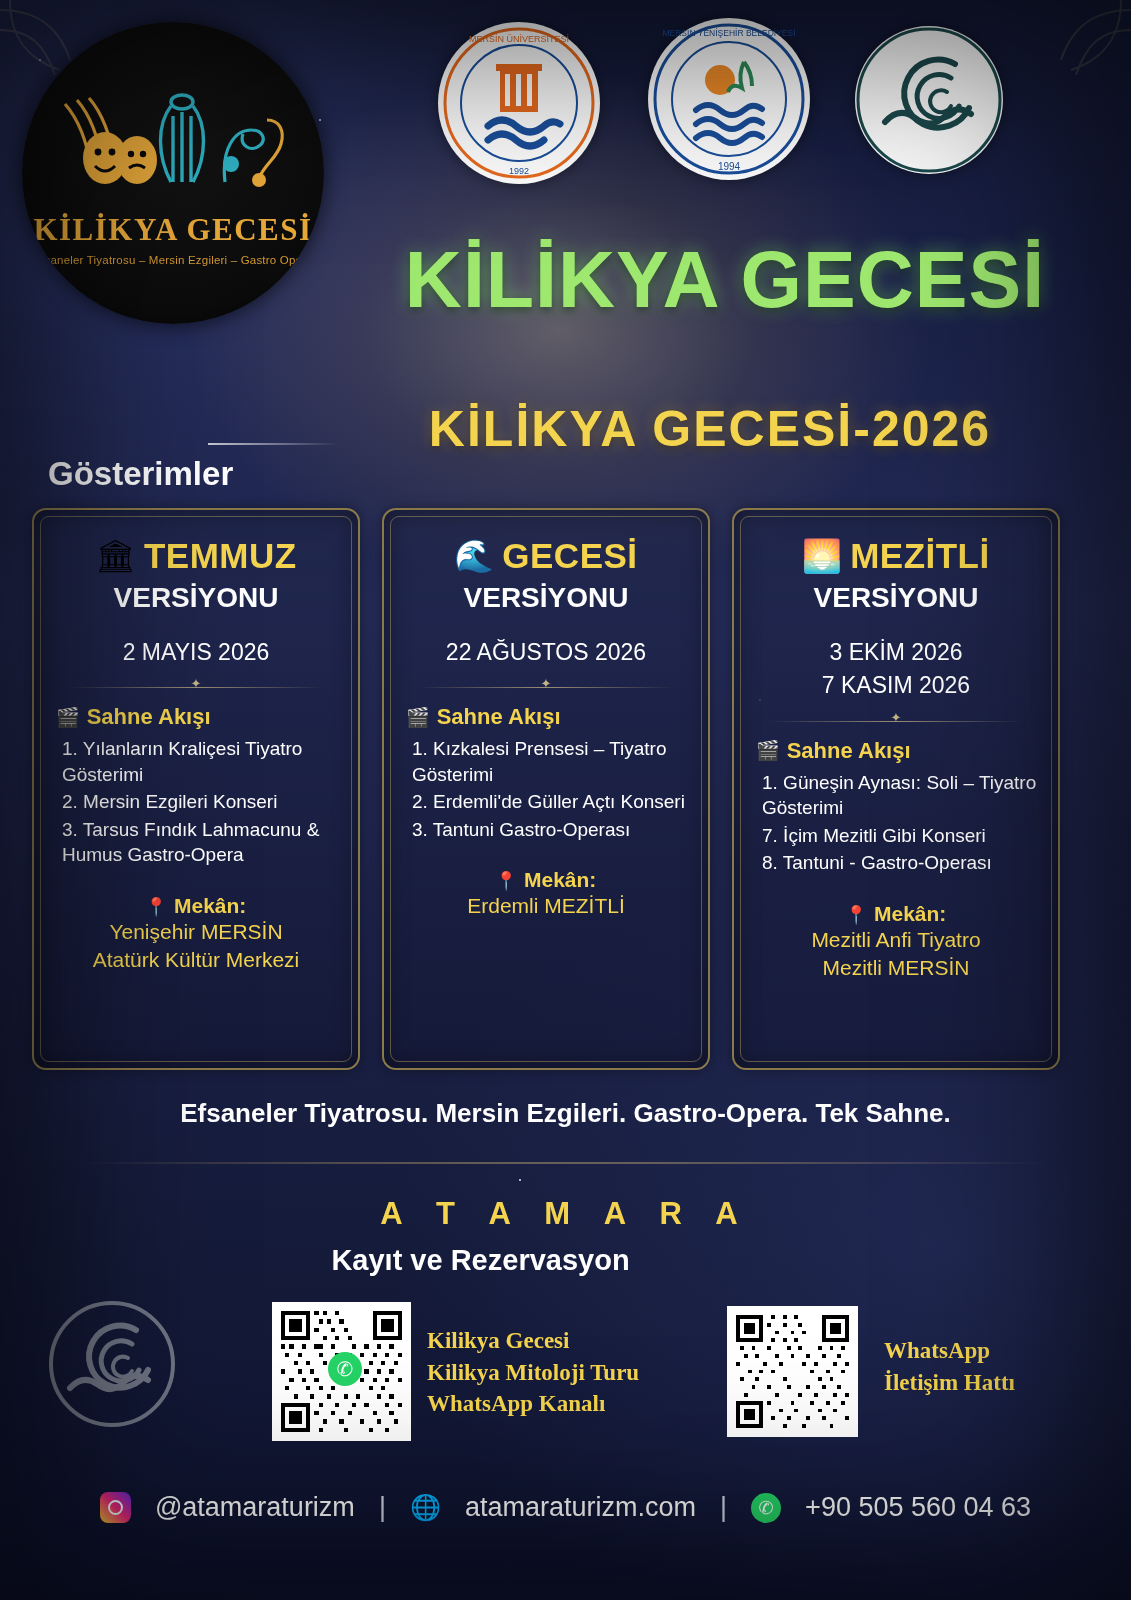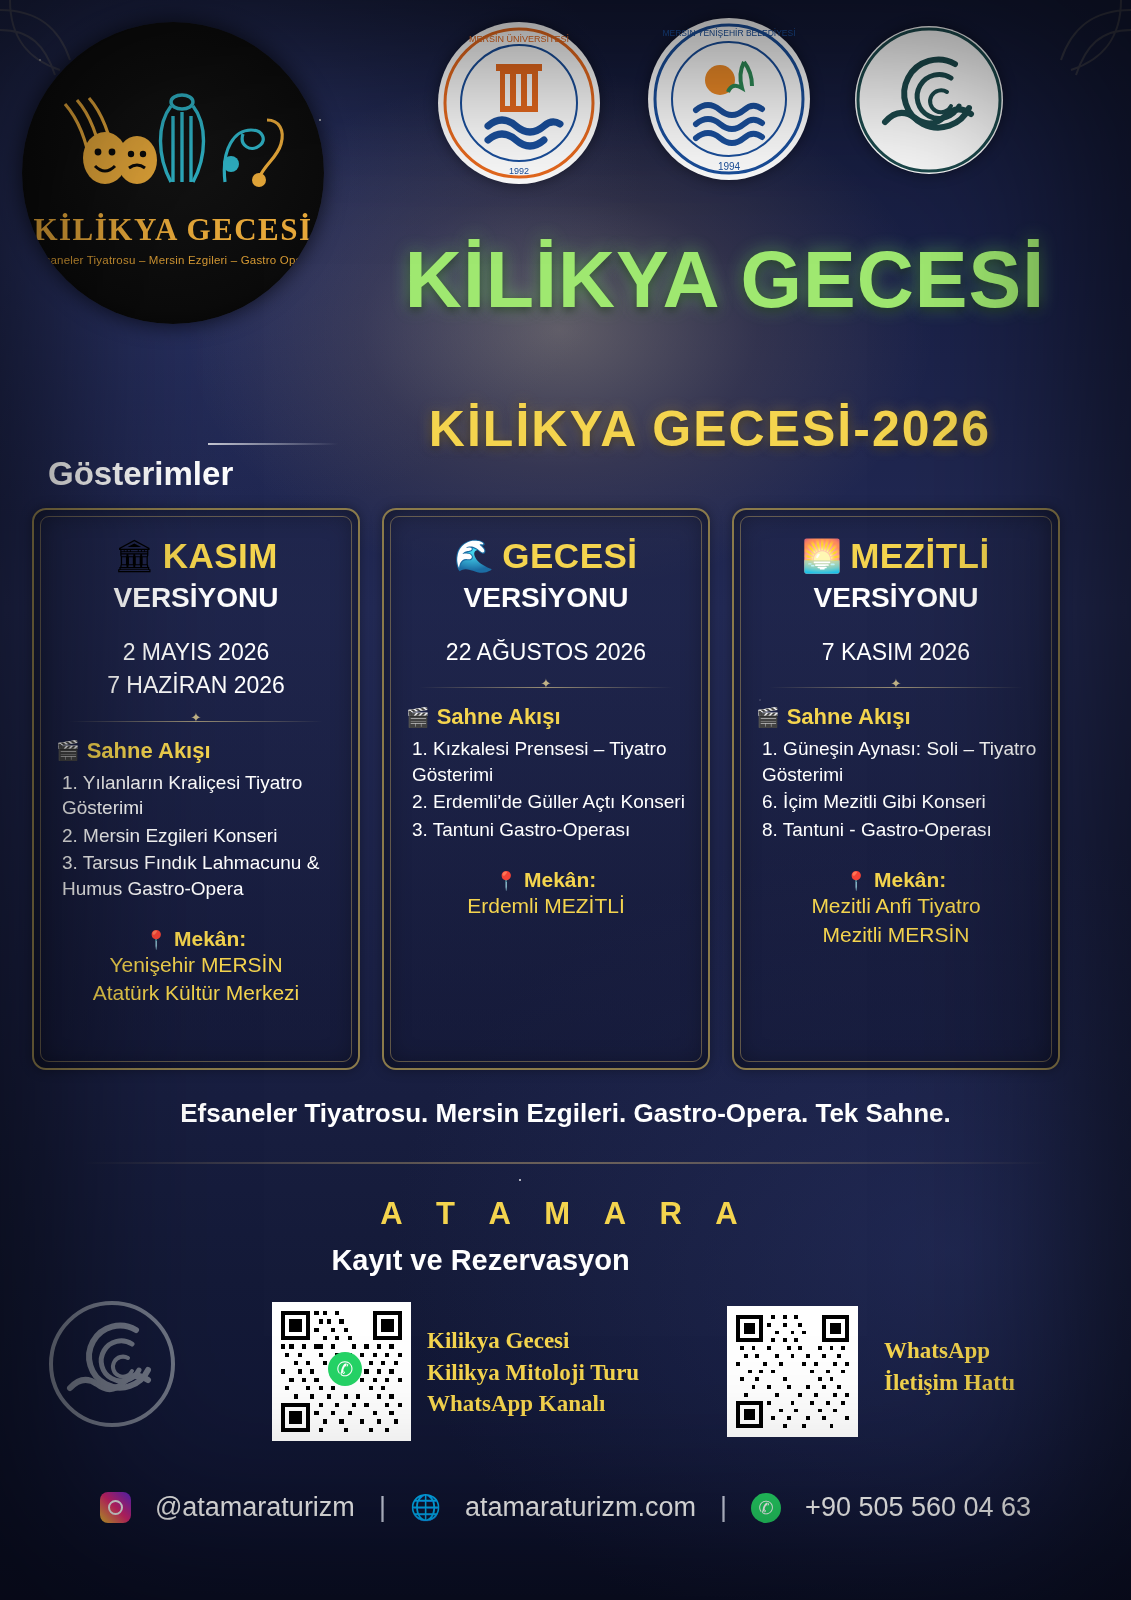--- a/index.html
+++ b/index.html
@@ -314,26 +314,25 @@
   <div class="section-label">
     <span>Gösterimler</span>
     <span class="rule"></span>
   </div>
 
   <div class="cards">
 
     <div class="card">
       <div class="card-head">
         <span class="card-icon">🏛</span>
-        <span class="card-city">KASIM</span>
+        <span class="card-city">TEMMUZ</span>
       </div>
       <div class="card-version">VERSİYONU</div>
       <div class="card-dates">
         <div>2 MAYIS 2026</div>
-        <div>7 HAZİRAN 2026</div>
       </div>
       <div class="divider"></div>
       <div class="flow-head">
         <span class="fh-icon">🎬</span>
         <span class="fh-text">Sahne Akışı</span>
       </div>
       <ul class="flow-list">
         <li>1. Yılanların Kraliçesi Tiyatro Gösterimi</li>
         <li>2. Mersin Ezgileri Konseri</li>
         <li>3. Tarsus Fındık Lahmacunu &amp; Humus Gastro-Opera</li>
@@ -376,30 +375,31 @@
       </div>
     </div>
 
     <div class="card">
       <div class="card-head">
         <span class="card-icon">🌅</span>
         <span class="card-city">MEZİTLİ</span>
       </div>
       <div class="card-version">VERSİYONU</div>
       <div class="card-dates">
+        <div>3 EKİM 2026</div>
         <div>7 KASIM 2026</div>
       </div>
       <div class="divider"></div>
       <div class="flow-head">
         <span class="fh-icon">🎬</span>
         <span class="fh-text">Sahne Akışı</span>
       </div>
       <ul class="flow-list">
         <li>1. Güneşin Aynası: Soli – Tiyatro Gösterimi</li>
-        <li>6. İçim Mezitli Gibi Konseri</li>
+        <li>7. İçim Mezitli Gibi Konseri</li>
         <li>8. Tantuni  - Gastro-Operası</li>
       </ul>
       <div class="venue">
         <div class="venue-head">
           <span class="pin">📍</span>
           <span>Mekân:</span>
         </div>
         <div class="venue-line">Mezitli Anfi Tiyatro</div>
         <div class="venue-line">Mezitli MERSİN</div>
       </div>

